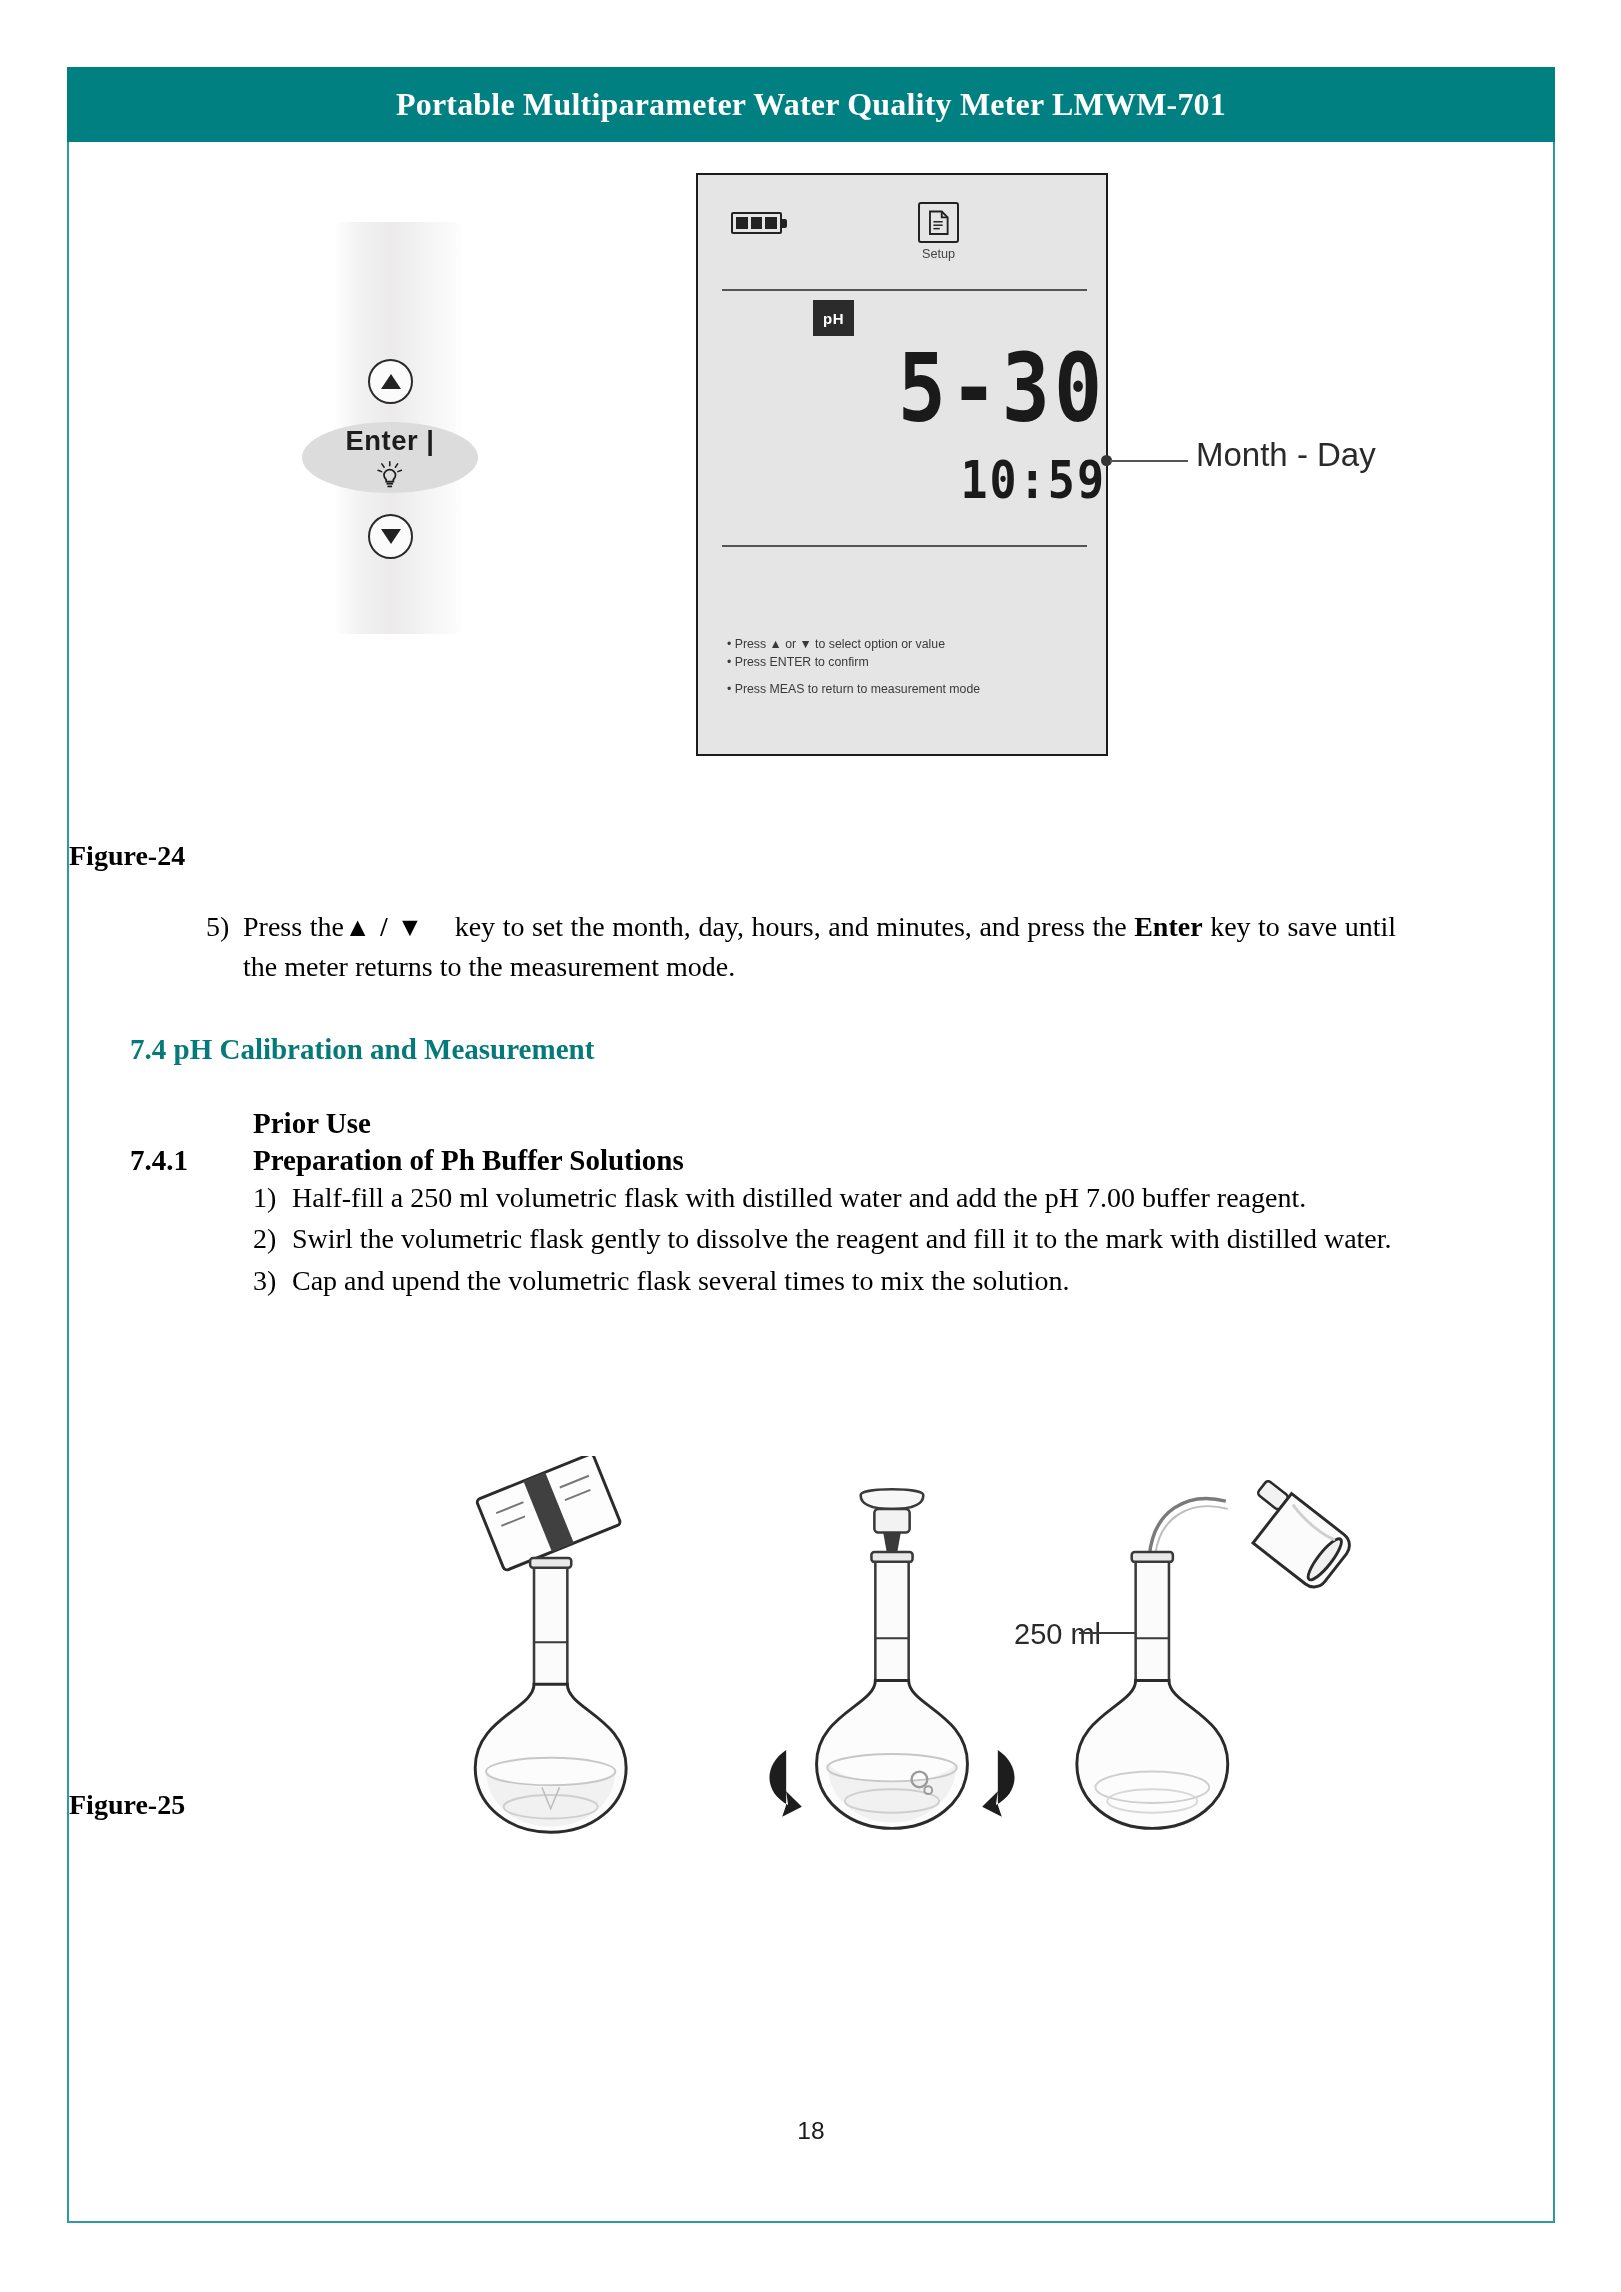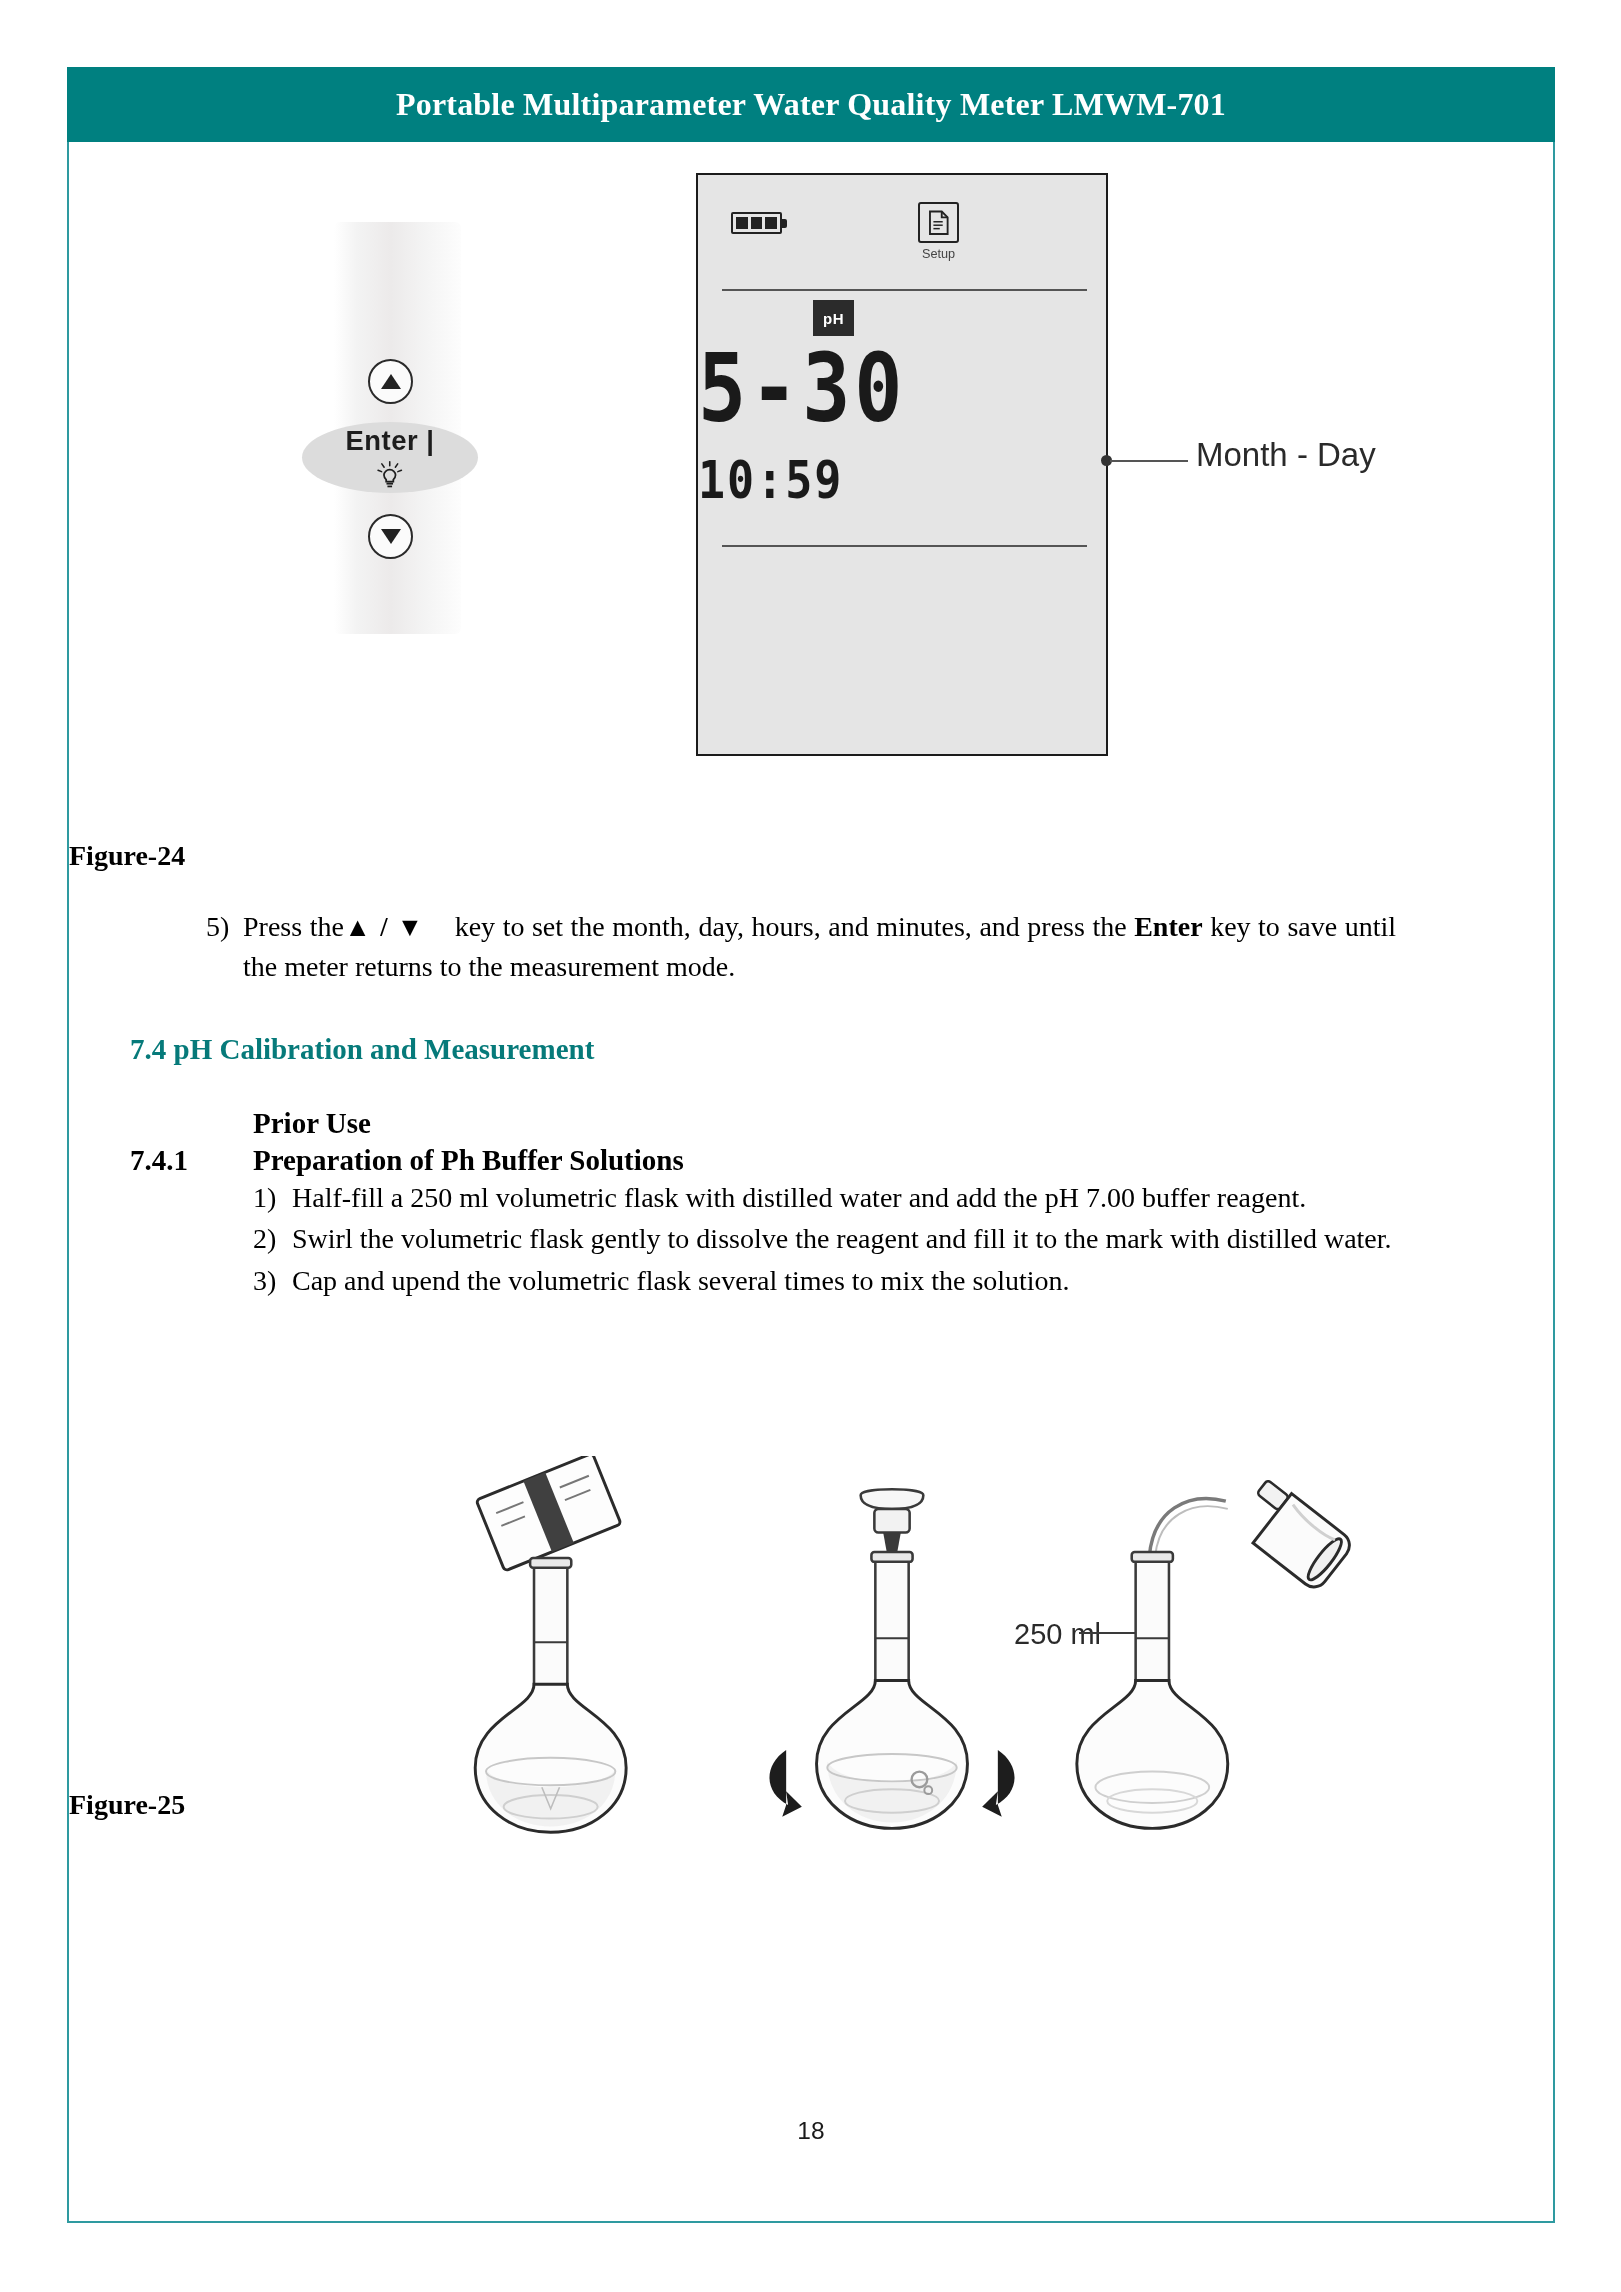--- a/index.html
+++ b/index.html
@@ -195,21 +195,21 @@
     font-family: "Liberation Sans", sans-serif;
     font-weight: bold;
     font-size: 15px;
     display:flex; align-items:center; justify-content:center;
     letter-spacing: 0.5px;
   }
   .lcd-main {
     position: absolute;
     left: 0; top: 174px;
     width: 100%;
-    text-align: left;
+    text-align: right;
   }
   .lcd-date {
     font-family: "DejaVu Sans Mono", monospace;
     font-weight: bold;
     font-size: 80px;
     letter-spacing: 3.9px;
     color: #1a1a1a;
     line-height: 1;
     transform: scaleY(1.18);
     transform-origin: center;
@@ -440,20 +440,26 @@
       <div class="lcd-rule-top"></div>
       <div class="ph-tag">pH</div>
 
       <div class="lcd-main">
         <div class="lcd-date">5-30</div>
         <div class="lcd-time">10:59</div>
       </div>
 
       <div class="lcd-rule-bot"></div>
 
+      <div class="lcd-hints">
+        <div>• Press ▲ or ▼ to select option or value</div>
+        <div>• Press ENTER to confirm</div>
+        <div class="gap"></div>
+        <div>• Press MEAS to return to measurement mode</div>
+      </div>
     </div>
 
     <div class="callout-dot"></div>
     <div class="callout-line"></div>
     <div class="callout-text">Month - Day</div>
   </div>
 
   <div class="fig-caption cap24">Figure-24</div>
 
   <div class="body-text">

